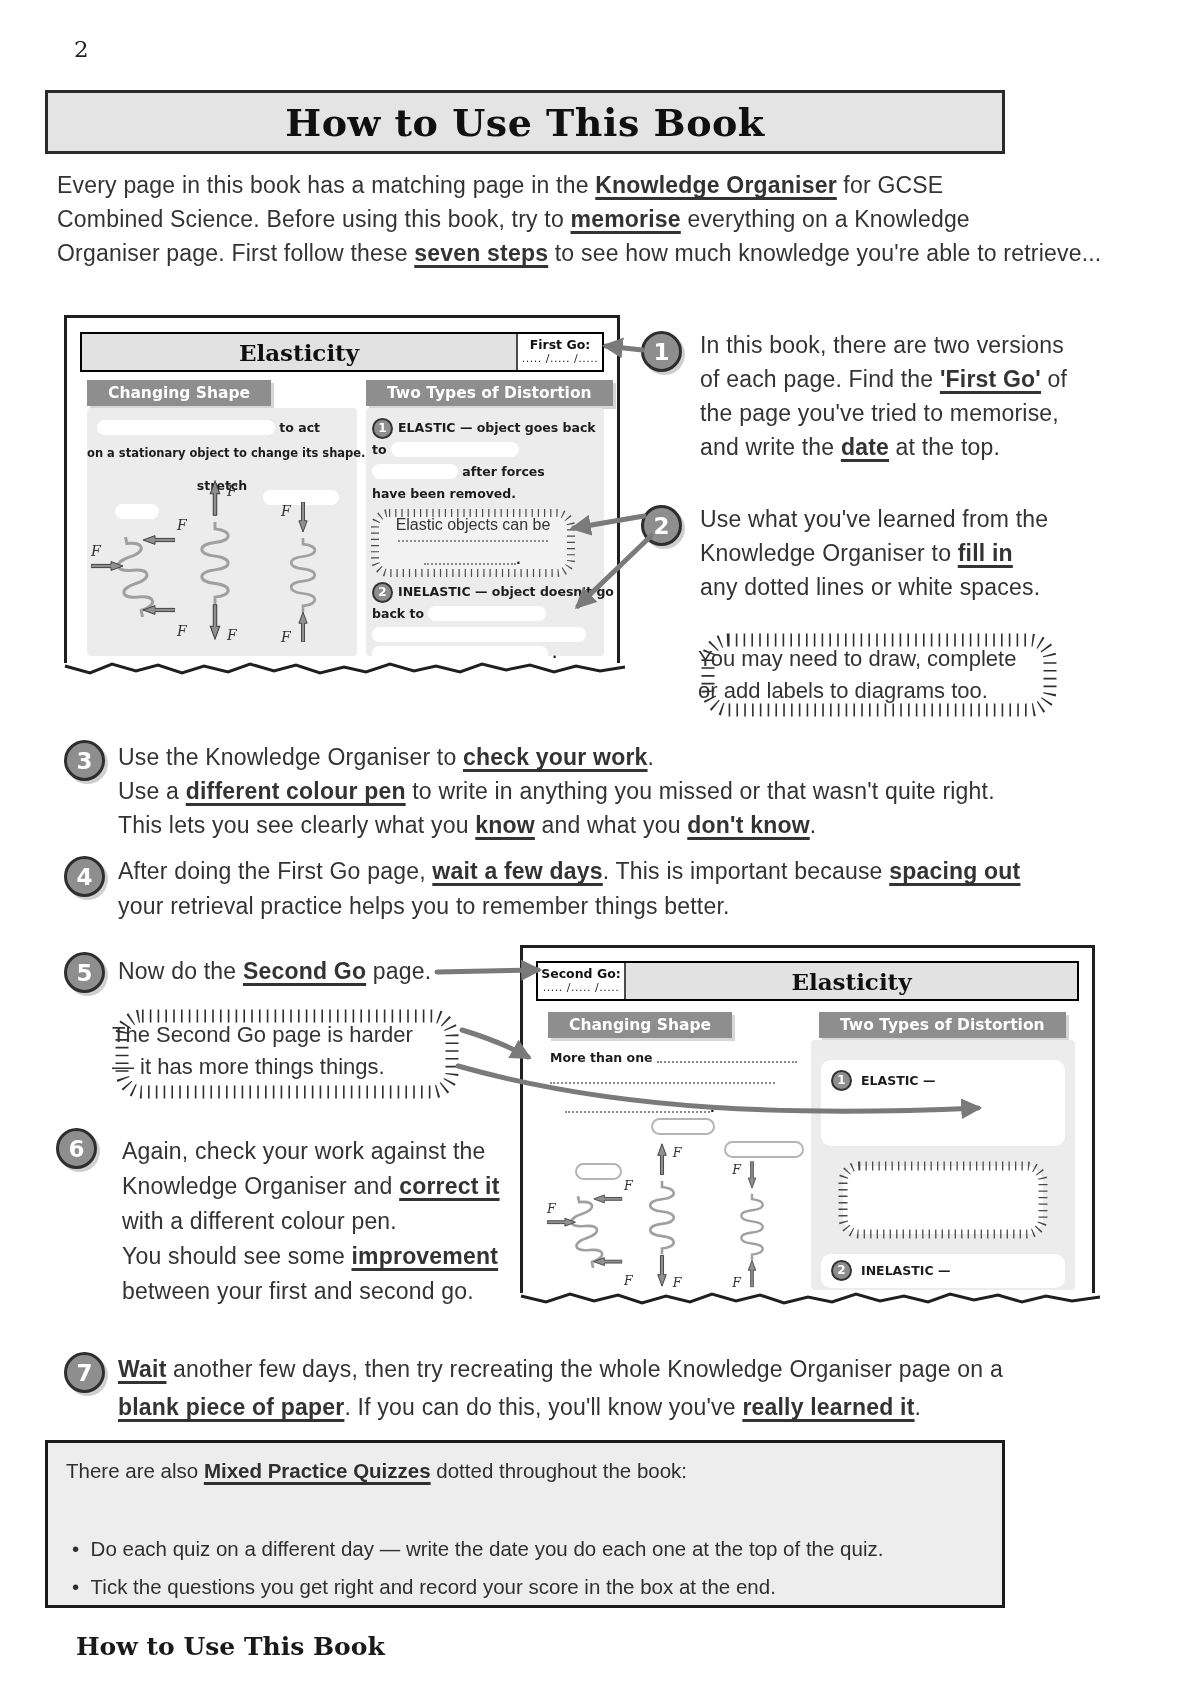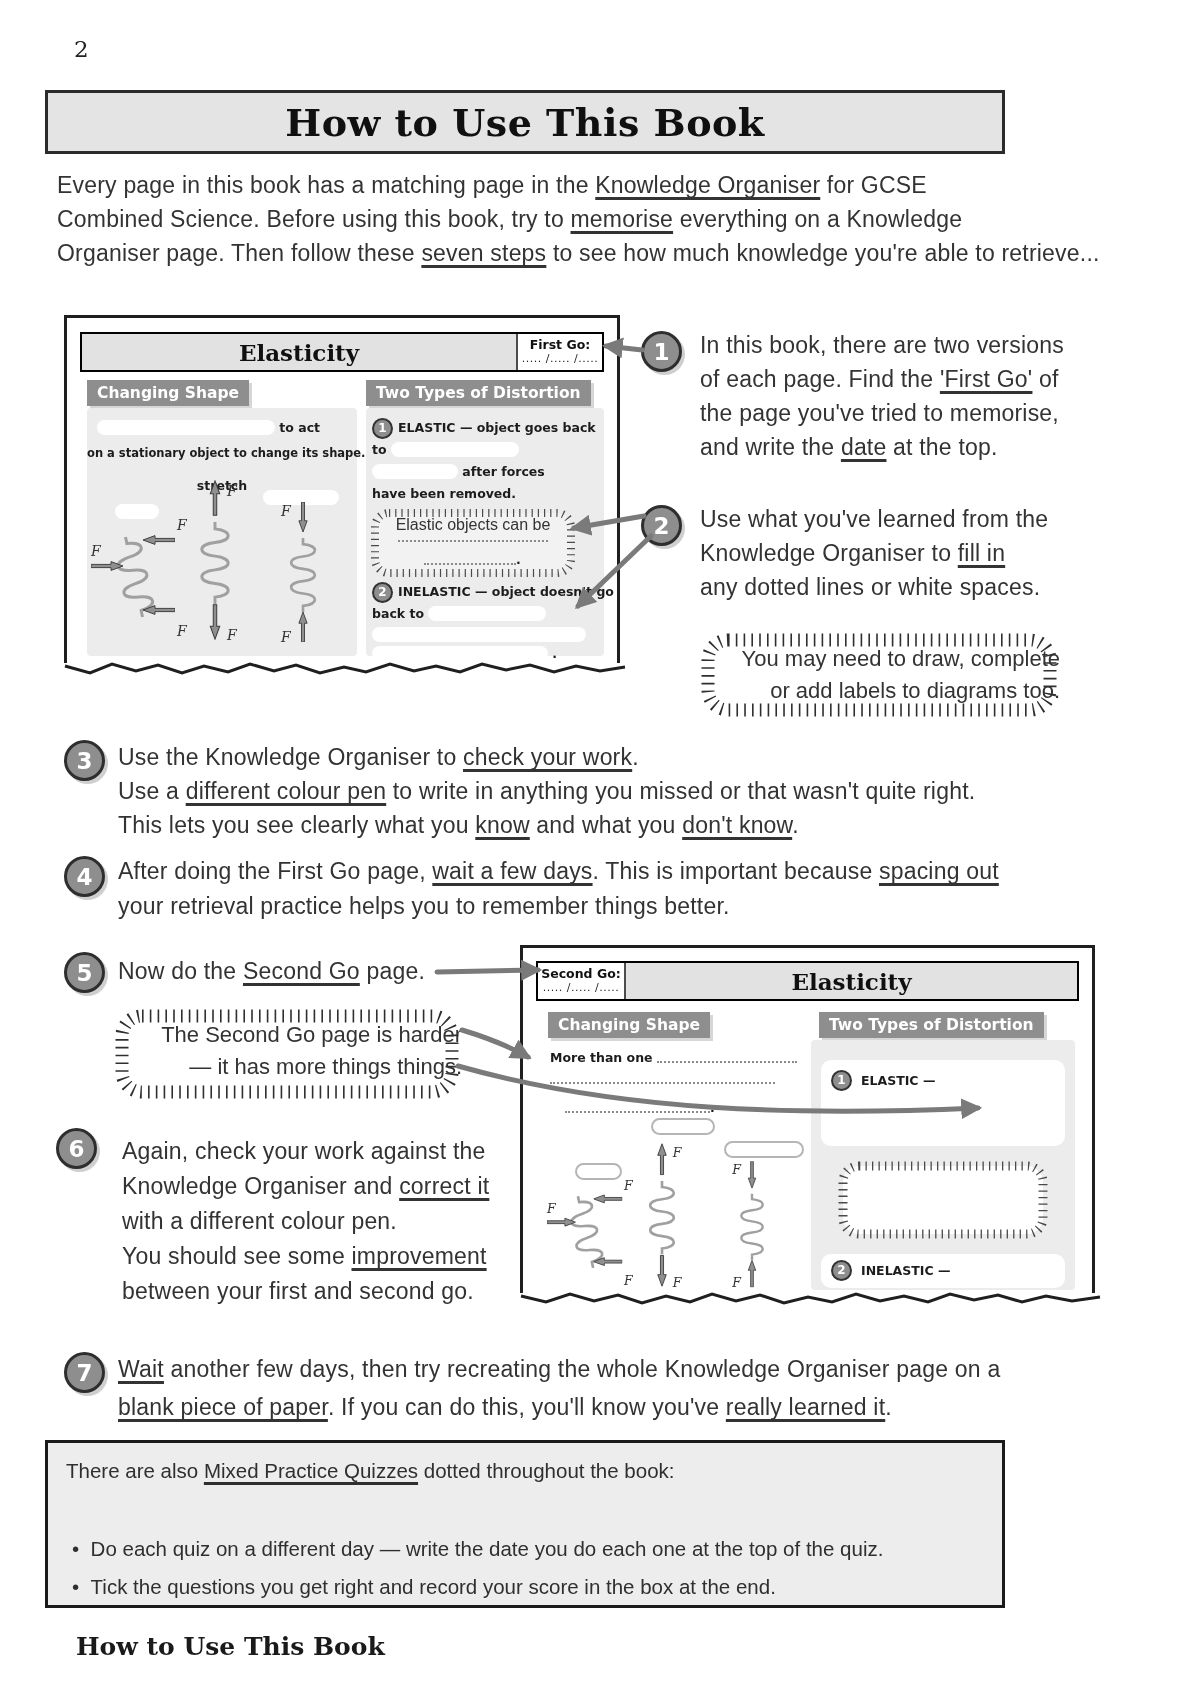--- a/index.html
+++ b/index.html
@@ -1,37 +1,37 @@
 <!DOCTYPE html>
 <html><head>
 <meta charset="utf-8">
 <title>How to Use This Book</title>
 <style>
 *{box-sizing:border-box;margin:0;padding:0}
 html,body{background:#fff}
 body{width:1200px;height:1703px;position:relative;font-family:"Liberation Sans",sans-serif;color:#2d2d2d;overflow:hidden}
 .abs{position:absolute}
-.b{font-weight:normal}
+.b{font-weight:bold}
 .u{text-decoration:underline;text-decoration-thickness:2.5px;text-underline-offset:4px;text-decoration-skip-ink:none}
 .hand{font-size:23px;color:#333;letter-spacing:.2px;white-space:nowrap}
-.note-text{font-size:22px;color:#333;white-space:nowrap;text-align:right}
+.note-text{font-size:22px;color:#333;white-space:nowrap;text-align:left}
 .stepnum{width:41px;height:41px;border-radius:50%;background:#8e8e8e;border:3px solid #2e2e2e;color:#fff;font-weight:bold;font-size:23px;display:flex;align-items:center;justify-content:center;box-shadow:3px 3px 0 #cfcfcf;font-family:"DejaVu Sans",sans-serif}
 .banner{background:#e4e4e4;border:3px solid #2b2b2b;display:flex;align-items:center;justify-content:center}
 .banner h1{font-family:"DejaVu Serif",serif;font-size:38px;letter-spacing:.5px;color:#101010}
 .pagenum{font-family:"DejaVu Serif",serif;font-size:23px;color:#222}
 .footer{font-family:"DejaVu Serif",serif;font-weight:bold;font-size:25px;color:#1a1a1a}
 .card{background:#fff;border:3px solid #1f1f1f;border-bottom:none}
 .cardbar{position:absolute;display:flex;background:#e2e2e2;border:2px solid #000000}
 .titlecell{flex:1;display:flex;align-items:center;justify-content:center;font-family:"DejaVu Serif",serif;font-weight:bold;font-size:23px;color:#101010}
 .gobox{width:86px;background:#fff;padding:3px 2px;text-align:center;font-family:"DejaVu Sans",sans-serif}
 .gobox .gl{font-weight:bold;font-size:12.5px;color:#111}
 .gobox .gd{font-size:11px;letter-spacing:.5px;color:#222}
 .gobox.left{border-right:2px solid #4c4c4c;width:88px}
 .gobox.right{border-left:2px solid #4c4c4c}
-.subhdr{position:absolute;background:#8e8e8e;color:#fff;font-family:"DejaVu Sans",sans-serif;font-weight:bold;font-size:15.5px;padding:4px 10px;box-shadow:3px 3px 0 #d6d6d6;white-space:nowrap}
+.subhdr{position:absolute;background:#8e8e8e;color:#fff;font-family:"DejaVu Sans",sans-serif;font-weight:bold;font-size:15.5px;padding:4px 21px;box-shadow:3px 3px 0 #d6d6d6;white-space:nowrap}
 .panel{position:absolute;background:#ececec;border-radius:4px}
 .ct{position:absolute;font-family:"DejaVu Sans",sans-serif;font-weight:bold;font-size:12.5px;color:#1c1c1c;white-space:nowrap}
 .lt{font-weight:normal;font-size:16px;color:#333;font-family:"Liberation Sans",sans-serif}
 .blank{position:absolute;background:#fff;border-radius:8px}
 .iblank{display:inline-block;background:#fff;border-radius:8px;height:15px;vertical-align:-3px}
 .oblank{position:absolute;background:#fff;border:2px solid #b5b5b5;border-radius:10px}
 .dot{display:inline-block;border-bottom:2px dotted #8a8a8a;height:11px;vertical-align:-1px}
 .dotline{position:absolute;border-bottom:2px dotted #8a8a8a;height:2px}
 .mnum{position:absolute;width:21px;height:21px;border-radius:50%;background:#8e8e8e;border:2px solid #333;color:#fff;font-weight:bold;font-size:12px;line-height:17px;text-align:center;font-family:"DejaVu Sans",sans-serif}
 .quiz{background:#ededed;border:3px solid #1a1a1a}
@@ -92,21 +92,21 @@
 </svg>
 
 <div class="abs pagenum" style="left:74px;top:36px">2</div>
 
 <div class="abs banner" style="left:45px;top:90px;width:960px;height:64px">
   <h1>How to Use This Book</h1>
 </div>
 
 <div class="abs hand" style="left:57px;top:172px"><span>Every page in this book has a matching page in the </span><span class="b u">Knowledge Organiser</span><span> for GCSE</span></div>
 <div class="abs hand" style="left:57px;top:206px"><span>Combined Science.  Before using this book, try to </span><span class="b u">memorise</span><span> everything on a Knowledge</span></div>
-<div class="abs hand" style="left:57px;top:240px"><span>Organiser page.  Then follow these </span><span class="b u">seven steps</span><span> to see how much knowledge you're able to retrieve...</span></div>
+<div class="abs hand" style="left:57px;top:240px"><span>Organiser page.  First follow these </span><span class="b u">seven steps</span><span> to see how much knowledge you're able to retrieve...</span></div>
 
 <div class="abs card" style="left:64px;top:315px;width:556px;height:348px">
   <div class="cardbar" style="left:13px;top:14px;width:524px;height:40px">
     <div class="titlecell">Elasticity</div>
     <div class="gobox right">
       <div class="gl">First Go:</div>
       <div class="gd">..... /..... /.....</div>
     </div>
   </div>
 

